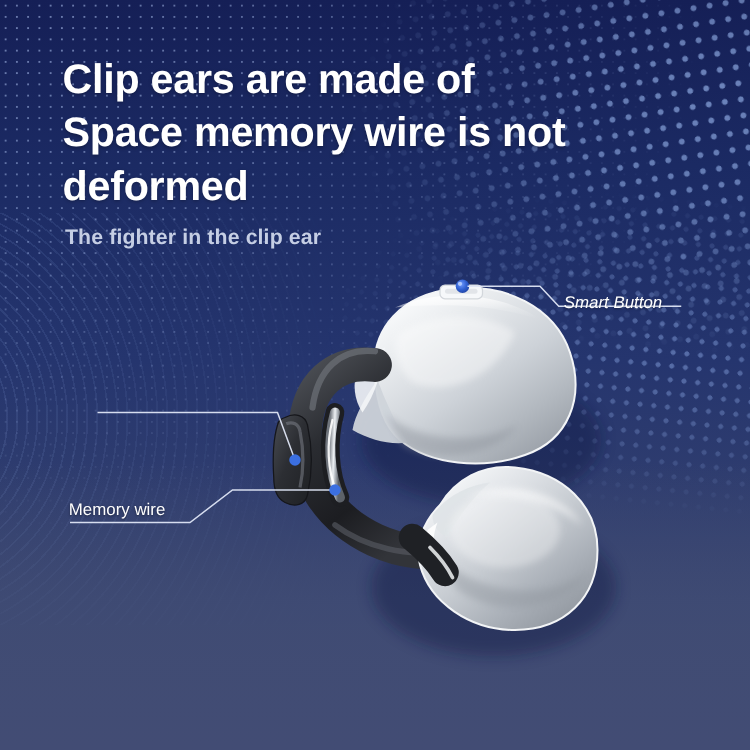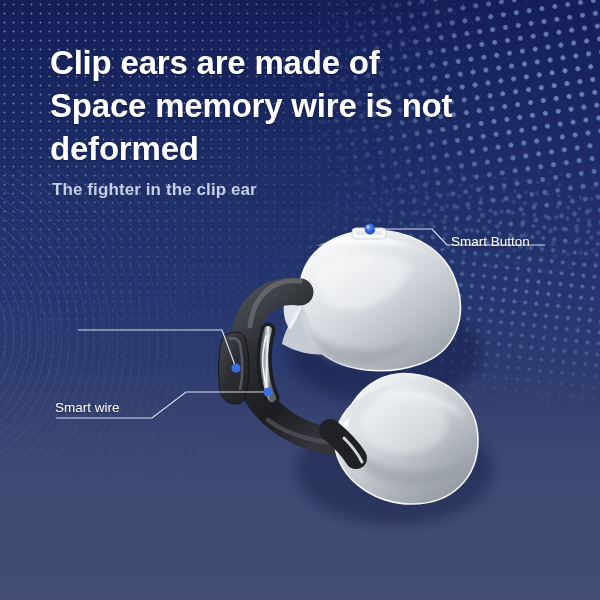--- a/index.html
+++ b/index.html
@@ -69,21 +69,21 @@
     text-shadow:0 1px 3px rgba(0,0,0,.28);
   }
   .subhead{
     position:absolute;left:52px;top:180px;
     color:#c5cee4;font-weight:700;font-size:17px;letter-spacing:.1px;
   }
 
   
   .callout{position:absolute;color:#ffffff;font-size:13.5px;font-weight:400;white-space:nowrap;
            text-shadow:0 1px 2px rgba(0,0,0,.45);}
-  #co-smart{left:451px;top:234px;}
+  #co-smart{left:451px;top:234px;font-style:italic;}
   #co-silicone{left:78px;top:312px;}
   #co-memory{left:55px;top:400px;}
 
   svg.lines{position:absolute;inset:0;width:600px;height:600px;overflow:visible;}
 
   
   #product{position:absolute;left:0;top:0;width:600px;height:600px;}
 </style>
 </head>
 <body>
@@ -252,15 +252,15 @@
       <circle cx="236" cy="368" r="4.6" fill="#3b6fe0"></circle>
     </g>
 
     <g>
       <path d="M56,418 L152,418 L186,392 L268,392" fill="none" stroke="#dfe6f5" stroke-width="1.2" opacity=".95"></path>
       <circle cx="268" cy="392" r="4.6" fill="#3b6fe0"></circle>
     </g>
   </svg>
 
   <div class="callout" id="co-smart">Smart Button</div>
-  <div class="callout" id="co-memory">Smart wire</div>
+  <div class="callout" id="co-memory">Memory wire</div>
 
 </div>
 
 </body></html>

